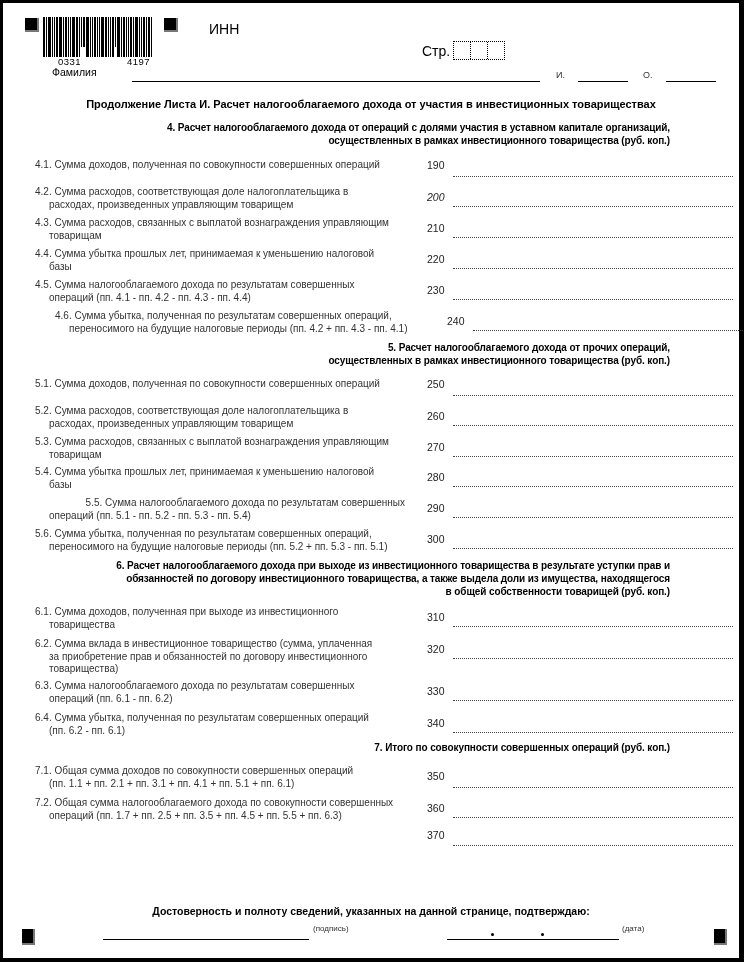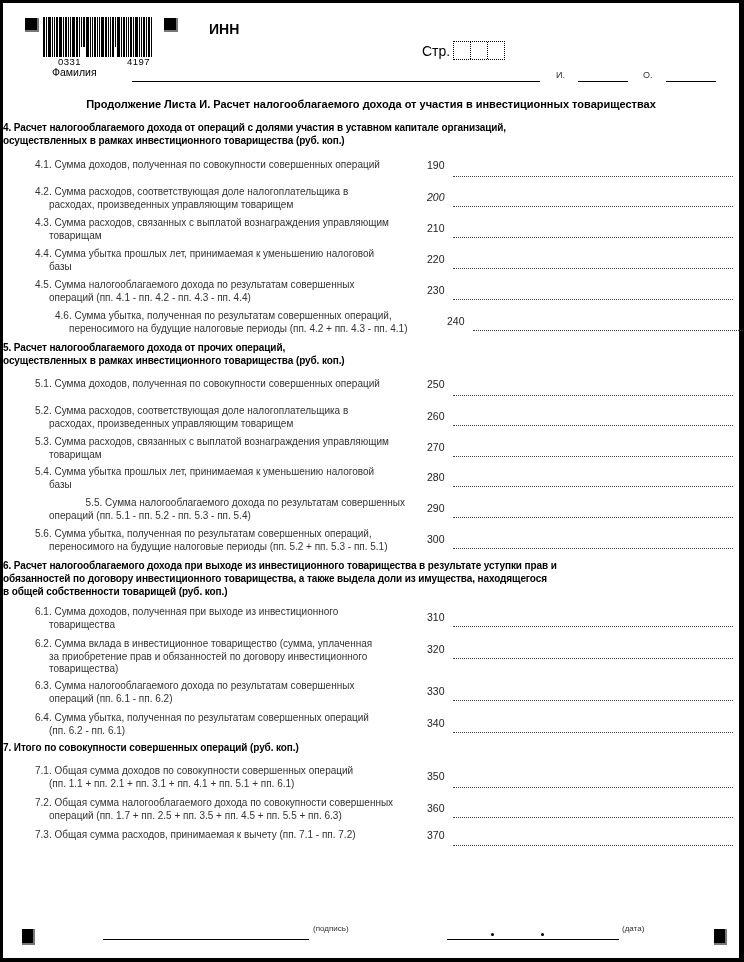--- a/index.html
+++ b/index.html
@@ -18,21 +18,21 @@
     .barcode span { display: block; background: #000; margin-right: 1px; }
     .bc-digits { position: absolute; font-size: 9.5px; letter-spacing: 0.5px; }
     .inn-label { font-size: 14px; }
     .str-label { font-size: 14px; }
     .str-cells { position: absolute; display: flex; border: 1px dotted #000; height: 17px; }
     .str-cells div { width: 16px; border-right: 1px dotted #000; }
     .str-cells div:last-child { border-right: none; }
     .solid-line { position: absolute; border-bottom: 1px solid #000; height: 0; }
     .small { font-size: 9px; color: #333; }
     .title { position: absolute; left: 0; width: 736px; text-align: center; font-size: 11px; font-weight: bold; }
-    .sec-title { position: absolute; left: 0; width: 667px; text-align: left; font-size: 10px; font-weight: bold; line-height: 13px; letter-spacing: -0.1px; }
+    .sec-title { position: absolute; left: 0; width: 667px; text-align: right; font-size: 10px; font-weight: bold; line-height: 13px; letter-spacing: -0.1px; }
     .row { position: absolute; left: 0; width: 736px; height: 30px; }
     .row-label { position: absolute; left: 32px; width: 370px; font-size: 10px; line-height: 12.5px; color: #333; }
     .row-label .cont { padding-left: 14px; display: block; }
     .row-code { position: absolute; left: 424px; font-size: 10.5px; color: #222; }
     .row-line { position: absolute; left: 450px; width: 280px; border-bottom: 1px dotted #444; height: 0; }
     .foot-title { position: absolute; left: 0; width: 736px; text-align: center; font-size: 10.5px; font-weight: bold; }
     .dot { position: absolute; width: 3px; height: 3px; background: #000; border-radius: 50%; }
   </style>
 </head>
 <body>
@@ -81,21 +81,21 @@
       <span style="width: 1px;"></span>
       <span style="width: 2px;"></span>
       <span style="width: 1px;"></span>
       <span style="width: 2px;"></span>
       <span style="width: 1px;"></span>
     </div>
   <div class="marker" style="left:161px;top:15px;"></div>
   <div class="bc-digits" style="left:55px;top:53px;">0331</div>
   <div class="bc-digits" style="left:82px;top:53px;margin-left:42px;">4197</div>
 
-  <div class="abs inn-label" style="left:206px;top:18px;font-weight:bold;">ИНН</div>
+  <div class="abs inn-label" style="left:206px;top:18px;">ИНН</div>
 
   <div class="abs str-label" style="left:419px;top:40px;">Стр.</div>
   <div class="str-cells" style="left:450px;top:38px;">
     <div></div>
       <div></div>
       <div></div>
   </div>
 
   <div class="abs" style="left:49px;top:63px;font-size:10.5px;">Фамилия</div>
   <div class="solid-line" style="left:129px;top:78px;width:408px;"></div>
@@ -269,28 +269,26 @@
       </div>
       <div class="row" style="top: 794px;">
         <div class="row-label" style="top: 0px;">
           <span style="display: block;">7.2. Общая сумма налогооблагаемого дохода по совокупности совершенных</span>
           <span class="cont" style="display: block;">операций (пп. 1.7 + пп. 2.5 + пп. 3.5 + пп. 4.5 + пп. 5.5 + пп. 6.3)</span>
         </div>
         <div class="row-code" style="top: 5px;">360</div>
         <div class="row-line" style="top: 20px;"></div>
       </div>
       <div class="row" style="top: 826px;">
-        <div class="row-label" style="top: 0px;">
-          <span style="display: block;">7.3. Общая сумма расходов, принимаемая к вычету (пп. 7.1 - пп. 7.2)</span>
-        </div>
         <div class="row-code" style="top: 0px;">370</div>
         <div class="row-line" style="top: 16px;"></div>
       </div>
     </div>
 
+  <div class="foot-title" style="top:902px;">Достоверность и полноту сведений, указанных на данной странице, подтверждаю:</div>
   <div class="marker" style="left:19px;top:926px;width:13px;height:16px;"></div>
   <div class="solid-line" style="left:100px;top:936px;width:206px;"></div>
   <div class="abs" style="left:310px;top:921px;font-size:8px;color:#333;">(подпись)</div>
   <div class="solid-line" style="left:444px;top:936px;width:172px;"></div>
   <div class="dot" style="left:488px;top:930px;"></div>
   <div class="dot" style="left:538px;top:930px;"></div>
   <div class="abs" style="left:619px;top:921px;font-size:8px;color:#333;">(дата)</div>
   <div class="marker" style="left:711px;top:926px;width:13px;height:16px;"></div>
 </div>
 

